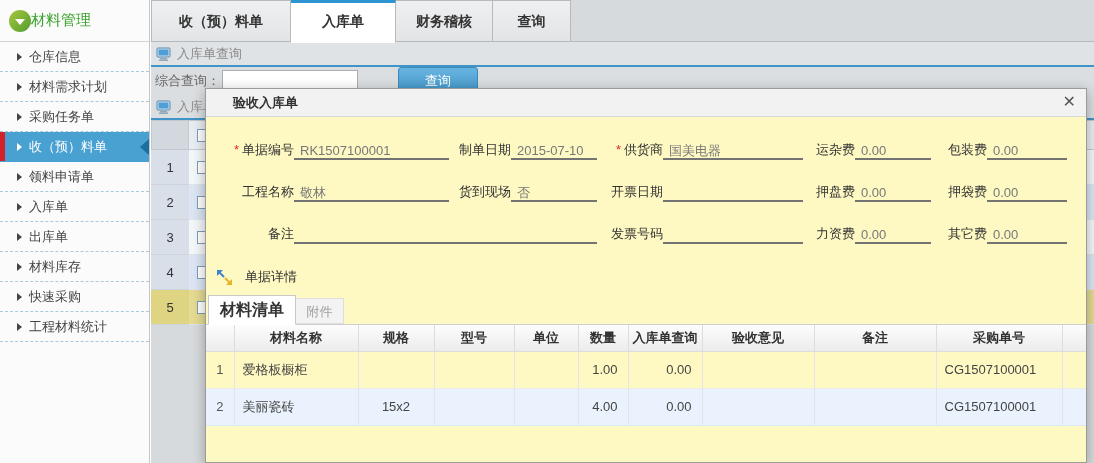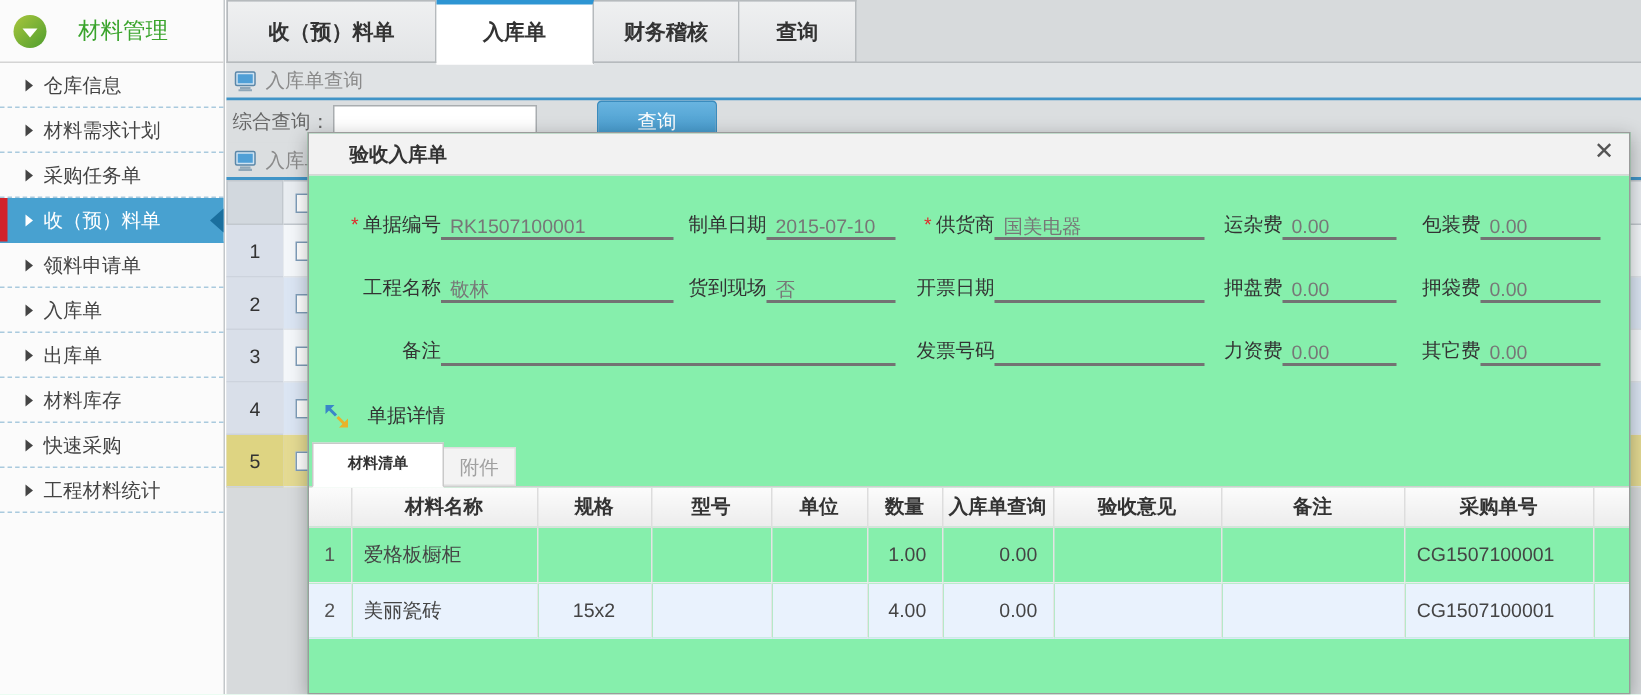--- a/index.html
+++ b/index.html
@@ -1,21 +1,21 @@
 <!DOCTYPE html>
 <html><head>
 <meta charset="utf-8">
 <style>
   html,body{margin:0;padding:0;background:#fff;}
   .app{position:relative;width:1094px;height:463px;overflow:hidden;
        font-family:"Liberation Sans","DejaVu Sans",sans-serif;background:#fff;-webkit-font-smoothing:antialiased;}
 
   
   .sidebar{position:absolute;left:0;top:0;width:150px;height:463px;background:#fbfbfb;border-right:1px solid #c3c7ca;box-sizing:border-box;}
-  .sb-head{height:41px;display:flex;align-items:center;gap:21px;padding-left:9px;border-bottom:1px solid #d4d4d4;}
+  .sb-head{height:41px;display:flex;align-items:center;gap:0;padding-left:9px;border-bottom:1px solid #d4d4d4;}
   .circle{width:22px;height:22px;border-radius:50%;background:linear-gradient(135deg,#a9c63d,#4f9e2f);display:flex;align-items:center;justify-content:center;flex:0 0 auto;}
   .circle i{width:0;height:0;border-left:5px solid transparent;border-right:5px solid transparent;border-top:6px solid #fff;margin-top:2px;}
   .sb-title{color:#3aa42c;font-size:15px;}
   .side-item{position:relative;height:30px;display:flex;align-items:center;gap:7px;padding-left:17px;font-size:13px;color:#444;border-bottom:1px dashed #a9cade;cursor:pointer;box-sizing:border-box;}
   .side-item .caret{width:0;height:0;border-left:5px solid #444;border-top:4px solid transparent;border-bottom:4px solid transparent;flex:0 0 auto;}
   .side-item.active{background:#48a1d0;color:#fff;border-bottom-color:#48a1d0;}
   .side-item.active .caret{border-left-color:#fff;}
   .side-item.active::before{content:"";position:absolute;left:0;top:0;bottom:0;width:5px;background:#d2232a;}
   .side-item.active::after{content:"";position:absolute;right:0;top:50%;margin-top:-8px;width:0;height:0;border-top:8px solid transparent;border-bottom:8px solid transparent;border-right:9px solid #1a6f9e;}
 
@@ -41,38 +41,38 @@
   .bghead .num{width:38px;background:#d2d8de;border:1px solid #c2c8ce;box-sizing:border-box;}
   .bghead .rowbody{flex:1;background:#e9edf1;border-top:1px solid #c2c8ce;border-bottom:1px solid #c2c8ce;display:flex;align-items:center;padding-left:8px;}
   .bgrow{height:35px;display:flex;}
   .bgrow .num{width:38px;display:flex;align-items:center;justify-content:center;font-size:13px;color:#333;background:#d9dfe9;border-bottom:1px solid #cdd3dd;box-sizing:border-box;}
   .bgrow .rowbody{flex:1;display:flex;align-items:center;padding-left:8px;border-bottom:1px solid #e0e4e9;box-sizing:border-box;}
   .bgrow.odd .rowbody{background:#f4f7fa}.bgrow.even .rowbody{background:#dbe5f3}
   .bgrow.sel .num{background:#ded482}.bgrow.sel .rowbody{background:#e4da92}
   .cb{width:13px;height:13px;background:#fff;border:1px solid #7f9db9;box-sizing:border-box;flex:0 0 auto;}
 
   
-  .modal{position:absolute;left:205px;top:88px;width:882px;height:375px;background:#86efac;border:1px solid #9b9b9b;box-shadow:0 3px 12px rgba(0,0,0,.3);box-sizing:border-box;z-index:10;}
+  .modal{position:absolute;left:205px;top:88px;width:882px;height:375px;background:#fef9c3;border:1px solid #9b9b9b;box-shadow:0 3px 12px rgba(0,0,0,.3);box-sizing:border-box;z-index:10;}
   .m-head{height:27px;background:#f2f2f2;border-bottom:1px solid #d7d7d7;display:flex;align-items:center;}
   .m-title{margin-left:27px;font-size:13px;font-weight:bold;color:#333;}
   .m-close{position:absolute;right:10px;top:4px;font-size:16px;color:#555;cursor:pointer;line-height:18px;}
   .m-body{padding-top:12px;}
 
   .frow{height:42px;display:flex;align-items:center;font-size:13px;}
   .flabel{display:inline-block;text-align:right;color:#333;white-space:nowrap;}
   .req{color:#e02b2b;font-style:normal;margin-right:3px;}
   .fval{border-bottom:2px solid #737373;height:19px;line-height:19px;padding-left:6px;color:#777;box-sizing:border-box;overflow:hidden;white-space:nowrap;}
   .lw88{width:88px}.lw58{width:58px}.lw62{width:62px}.lw44{width:44px}.lw48{width:48px}
   .vw155{width:155px}.vw86{width:86px}.vw140{width:140px}.vw76{width:76px}.vw80{width:80px}.vw303{width:303px}
   .ml4{margin-left:4px}.ml8{margin-left:8px}
 
   .detailhead{margin-top:10px;height:24px;display:flex;align-items:center;gap:12px;padding-left:10px;font-size:13px;color:#333;}
   .itabs{margin-top:6px;display:flex;align-items:flex-end;padding-left:2px;border-bottom:1px solid #cfcfcf;}
   .itab{box-sizing:border-box;text-align:center;cursor:pointer;}
-  .itab.active{width:88px;height:30px;line-height:28px;background:#fff;border:1px solid #c9c9c9;border-bottom:1px solid #fff;margin-bottom:-1px;font-size:10px;font-weight:bold;color:#333;z-index:2;}
+  .itab.active{width:88px;height:30px;line-height:28px;background:#fff;border:1px solid #c9c9c9;border-bottom:1px solid #fff;margin-bottom:-1px;font-size:16px;font-weight:bold;color:#333;z-index:2;}
   .itab.idle{width:48px;height:26px;line-height:25px;background:#f3f3f3;border:1px solid #dedede;border-left:none;font-size:13px;color:#a0a0a0;}
 
   table.grid{width:100%;border-collapse:collapse;table-layout:fixed;font-size:13px;}
   .grid th{height:26px;background:linear-gradient(#fcfcfc,#ececec);border:1px solid #ddd;border-top:none;font-weight:bold;color:#333;text-align:center;padding:0 4px;box-sizing:border-box;}
   .grid th:first-child{border-left:none}.grid th:last-child{border-right:none}
   .grid td{height:37px;border-right:1px solid #e4e4e4;border-bottom:1px solid #ececec;color:#444;padding:0 4px;box-sizing:border-box;white-space:nowrap;overflow:hidden;}
   .grid td:last-child{border-right:none}
   .grid tr.alt td{background:#e9f2fd;border-bottom-color:#dde8f6;}
   .grid td.cnum{text-align:center;color:#555;}
   .grid td.cleft{text-align:left;padding-left:8px;margin-left:19px;}

